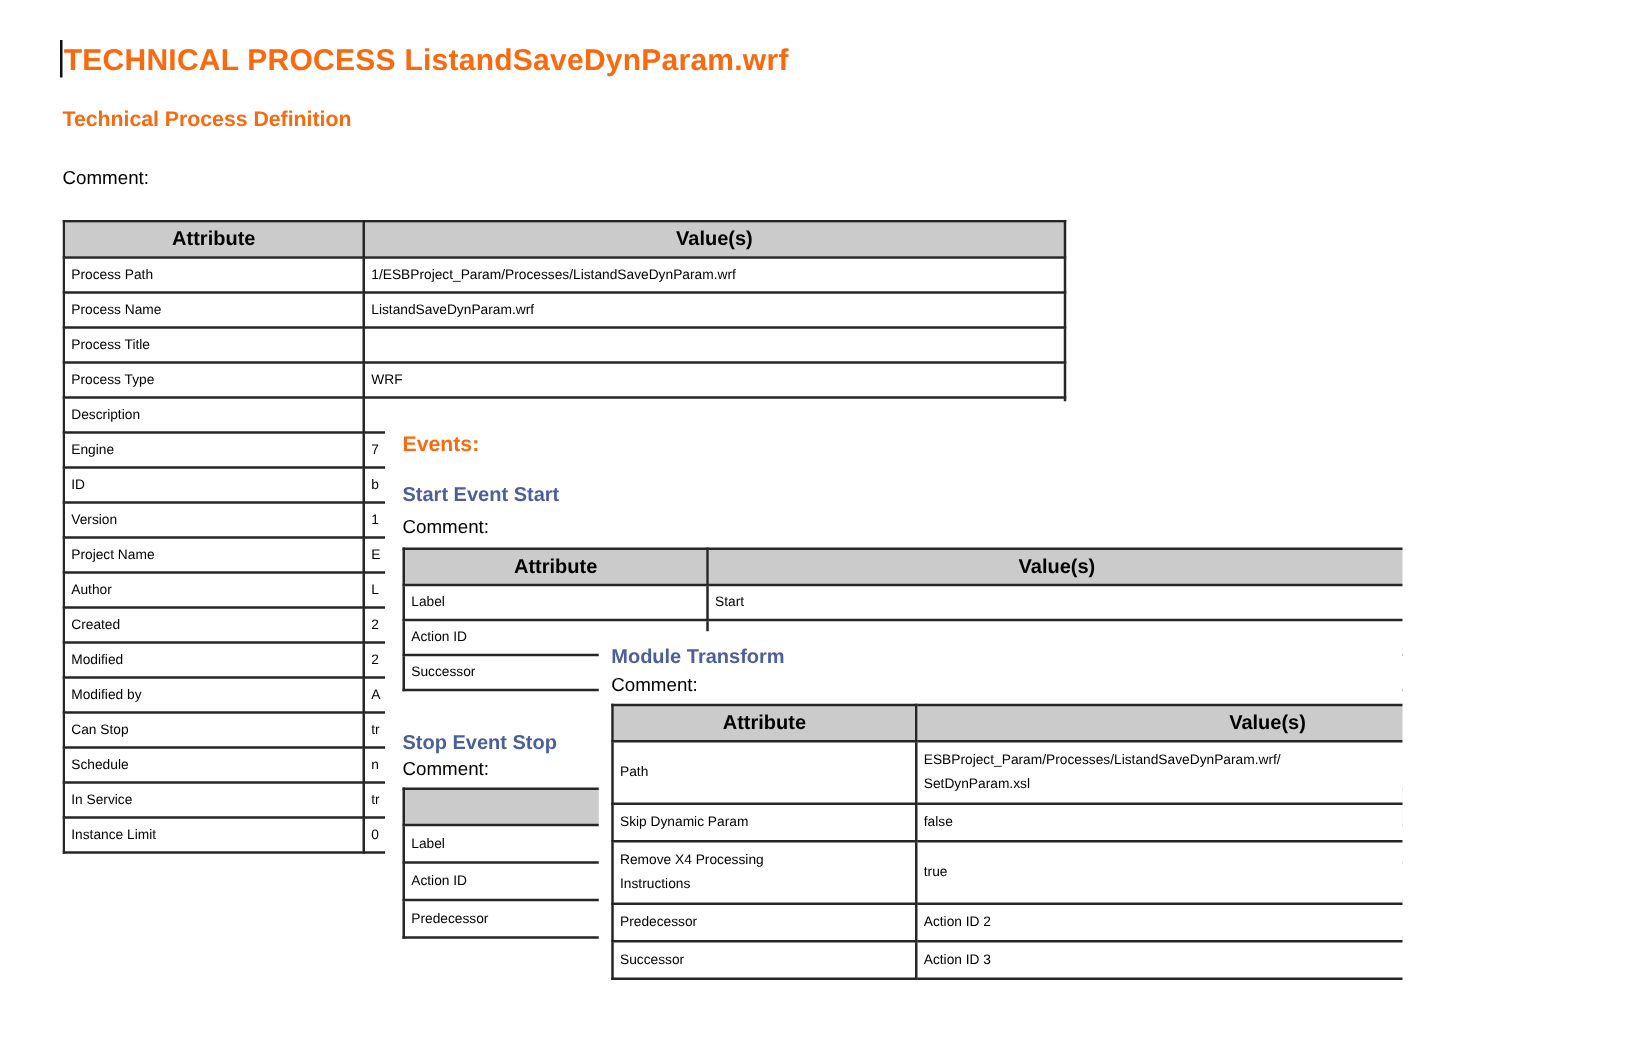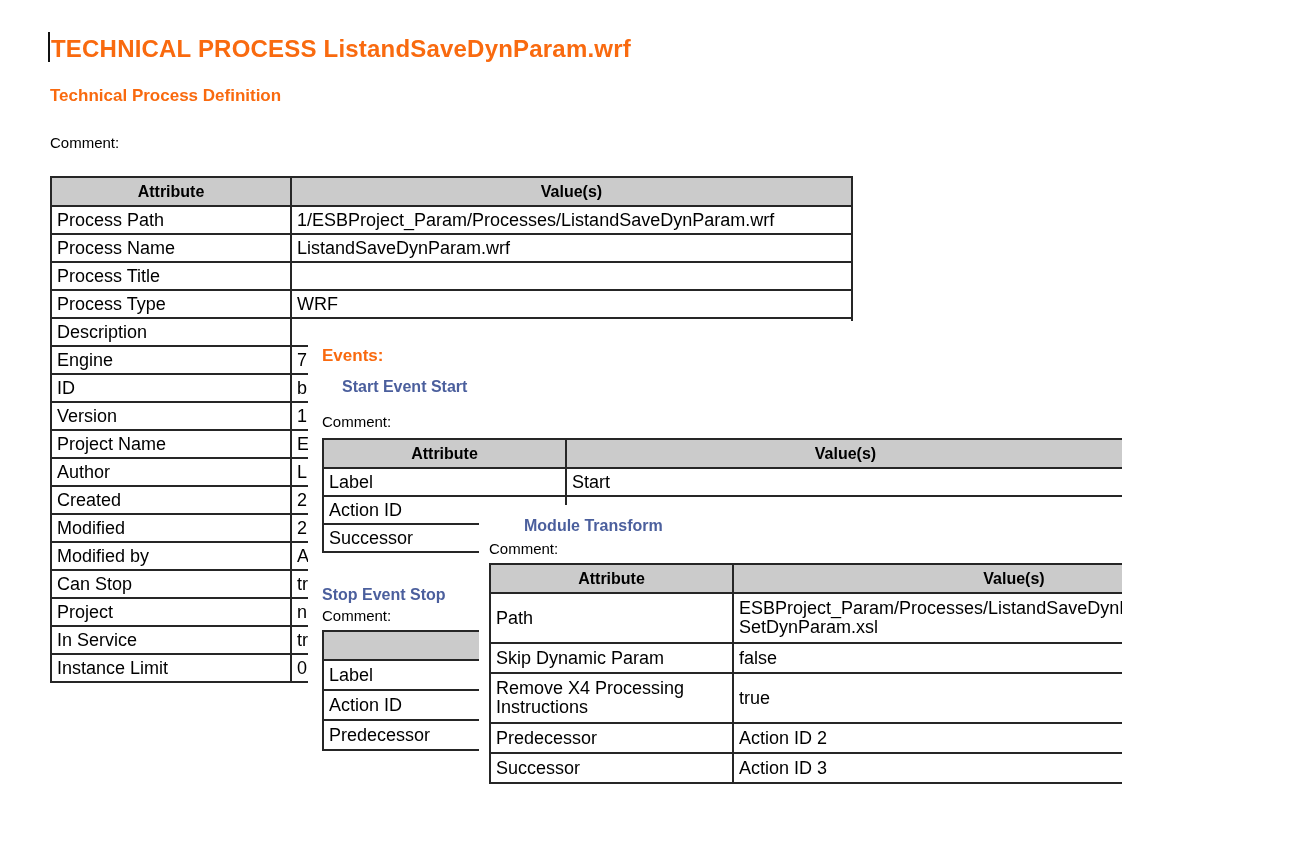--- a/index.html
+++ b/index.html
@@ -34,28 +34,28 @@
 
   .h-orange { font-size: 17px; font-weight: bold; color: #F96A0F; white-space: nowrap; }
   .h-blue   { font-size: 16px; font-weight: bold; color: #4B5F9D; white-space: nowrap; }
 
   
   .panel { position: absolute; background: #ffffff; }
   .events { left: 308px; top: 321px; width: 827px; height: 455px; z-index: 2; }
   .module { left: 479px; top: 505px; width: 823px; height: 332px; z-index: 3; }
 
   .ev-h    { position: absolute; left: 14px; top: 25px; }
-  .start-h { position: absolute; left: 14px; top: 57px; margin-left: 20px; }
+  .start-h { position: absolute; left: 14px; top: 67px; }
   .start-c { position: absolute; left: 14px; top: 92px; }
   .start-t { position: absolute; left: 14px; top: 117px; }
   .stop-h  { position: absolute; left: 14px; top: 265px; }
   .stop-c  { position: absolute; left: 14px; top: 286px; }
   .stop-t  { position: absolute; left: 14px; top: 309px; }
 
-  .mod-h { position: absolute; left: 10px; top: 12px; margin-left: 35px; }
+  .mod-h { position: absolute; left: 10px; top: 12px; }
   .mod-c { position: absolute; left: 10px; top: 35px; }
   .mod-t { position: absolute; left: 10px; top: 58px; }
 
   
   .tbl {
     border-collapse: collapse;
     table-layout: fixed;
     background: #fff;
   }
   .tbl th, .tbl td {
@@ -63,21 +63,21 @@
     text-align: left;
     vertical-align: middle;
     overflow: hidden;
   }
   .tbl th {
     background: #CBCBCB;
     font-size: 16px; font-weight: bold;
     height: 29px; padding: 0 6px; text-align: center;
   }
   .tbl td {
-    font-size: 18px; line-height: 19px;
+    font-size: 11px; line-height: 19px;
     height: 28px; padding: 1px 5px;
     white-space: pre-wrap;
     word-wrap: break-word;
   }
   .stop-t td, .mod-t td { height: 30px; }
   .tbl td.ml { height: 50px; vertical-align: middle; }
 
   .main-clip {
     position: absolute; left: 50px; top: 176px;
     width: 805px; height: 538px;
@@ -156,21 +156,21 @@
           </tr>
           <tr>
             <td>Modified by</td>
             <td>A</td>
           </tr>
           <tr>
             <td>Can Stop</td>
             <td>tr</td>
           </tr>
           <tr>
-            <td>Project</td>
+            <td>Schedule</td>
             <td>n</td>
           </tr>
           <tr>
             <td>In Service</td>
             <td>tr</td>
           </tr>
           <tr>
             <td>Instance Limit</td>
             <td>0</td>
           </tr>

